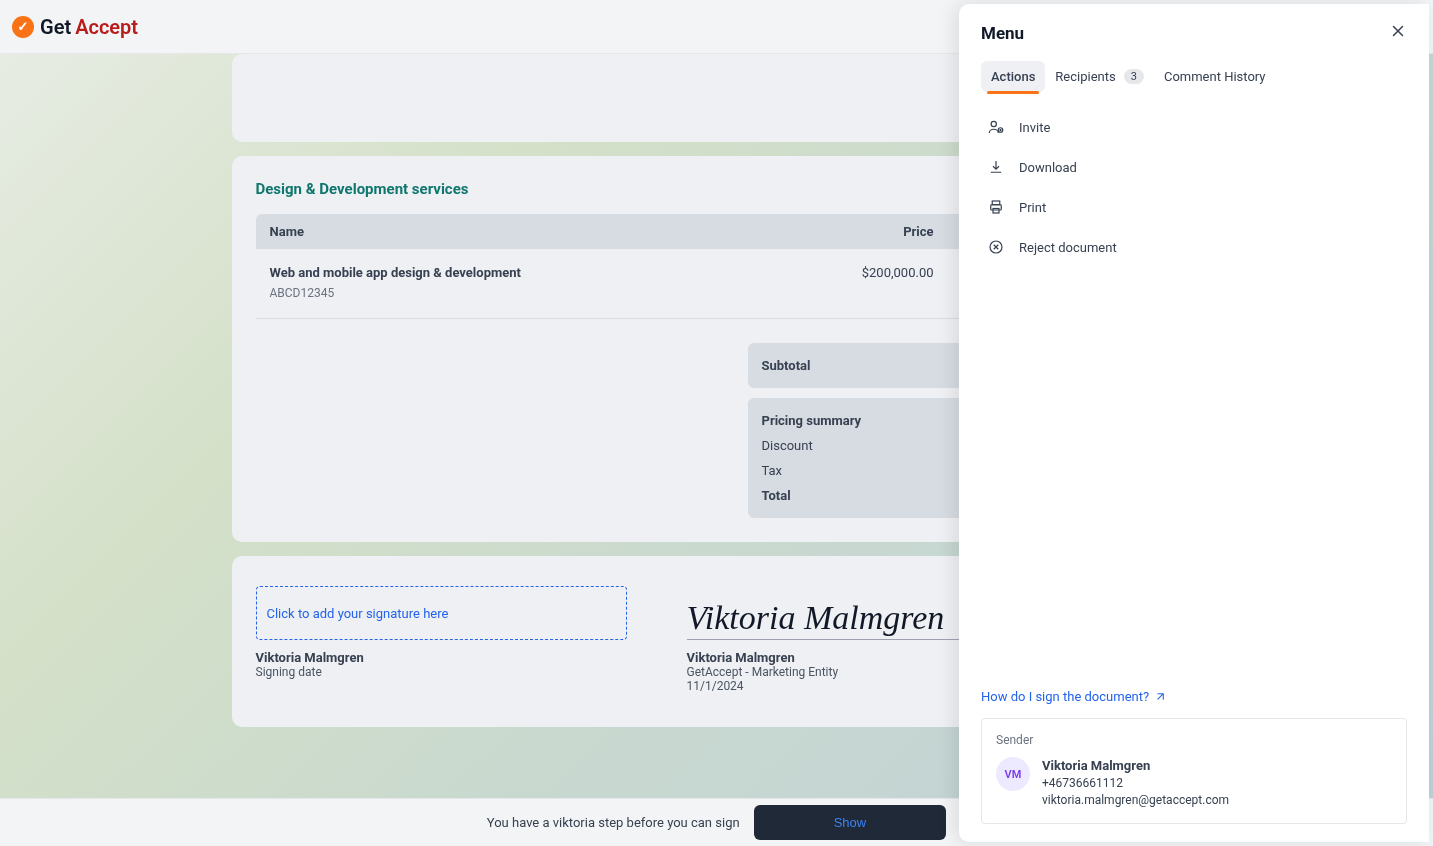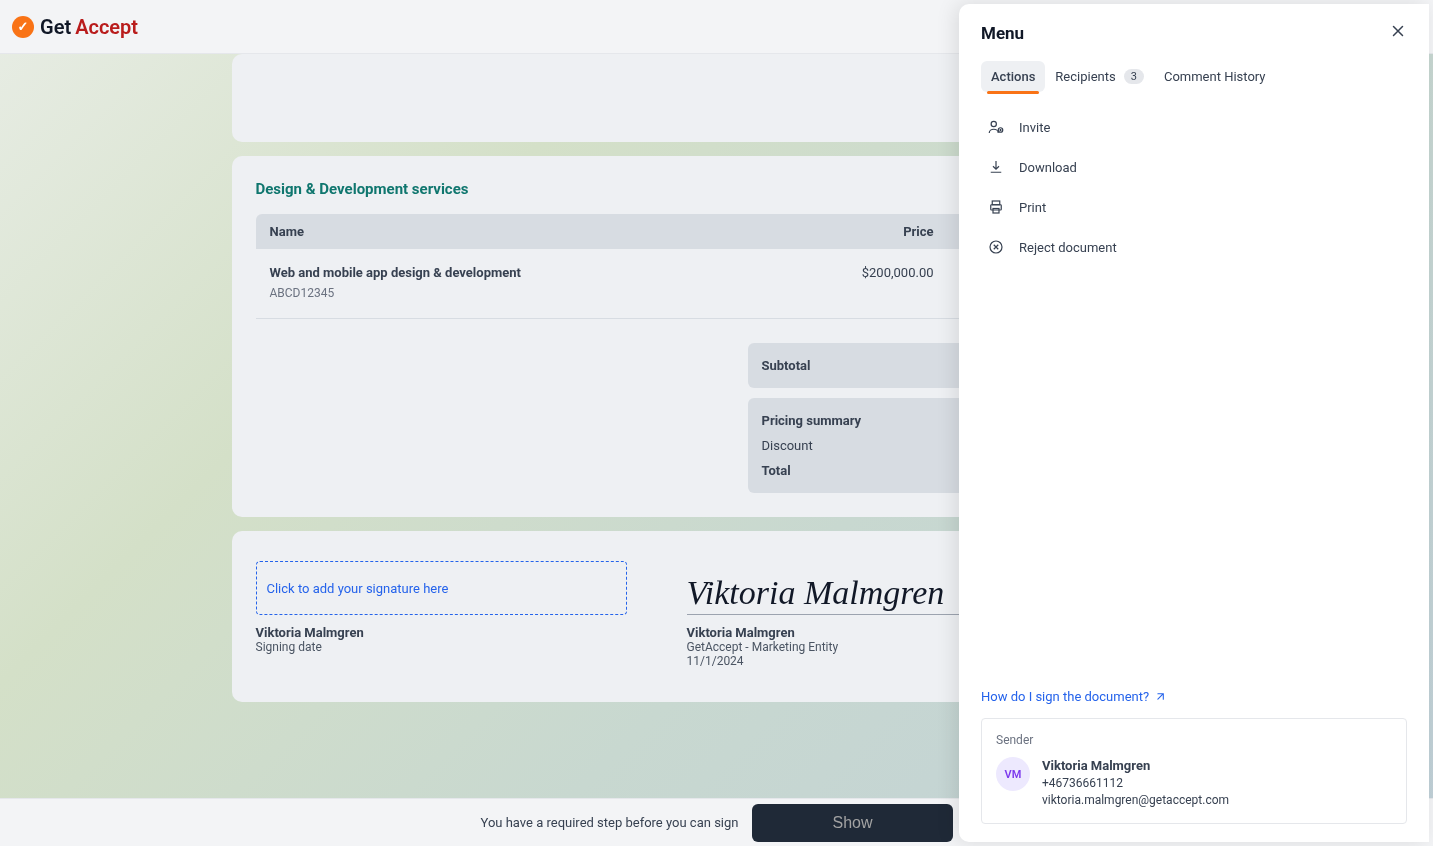--- a/index.html
+++ b/index.html
@@ -155,25 +155,25 @@
       background: #f3f4f6;
       border-top: 1px solid #e5e7eb;
       display: flex;
       align-items: center;
       justify-content: center;
       gap: 14px;
     }
     .footer-text { font-size: 13px; color: #374151; }
     .show-btn {
       background: #1f2937;
-      color: #a3a3a3;
+      color: #3b82f6;
       border: none;
       border-radius: 6px;
       padding: 10px 80px;
-      font-size: 16px;
+      font-size: 13px;
       cursor: pointer;
     }
 
     
     .panel {
       position: absolute;
       top: 4px;
       right: 4px;
       bottom: 4px;
       width: 470px;
@@ -314,20 +314,23 @@
       </div>
     </div>
 
     <div class="summary-block spaced">
       <div class="row bold">
         <span>Pricing summary</span>
       </div>
       <div class="row">
         <span>Discount</span>
       </div>
+      <div class="row">
+        <span>Tax</span>
+      </div>
       <div class="row bold">
         <span>Total</span>
       </div>
     </div>
   </div>
 
   <div class="doc-card sign-card">
     <div class="sign-slot">
       <div class="sign-field">
         <span>Click to add your signature here</span>
@@ -337,21 +340,21 @@
     </div>
     <div class="sign-slot">
       <div class="signed-field">Viktoria Malmgren</div>
       <div class="signer-name">Viktoria Malmgren</div>
       <div class="signer-sub">GetAccept - Marketing Entity</div>
       <div class="signer-sub">11/1/2024</div>
     </div>
   </div>
 
   <div class="footer-bar">
-    <span class="footer-text">You have a required step before you can sign</span>
+    <span class="footer-text">You have a viktoria step before you can sign</span>
     <button class="show-btn">Show</button>
   </div>
 </div>
 
 <div class="panel">
   <div class="panel-header">
     <div class="panel-title">Menu</div>
     <div class="close-btn">
       <svg width="18" height="18" viewBox="0 0 24 24">
           <path d="M6 6 L18 18 M18 6 L6 18" stroke="#374151" stroke-width="2" fill="none" stroke-linecap="round"></path>

